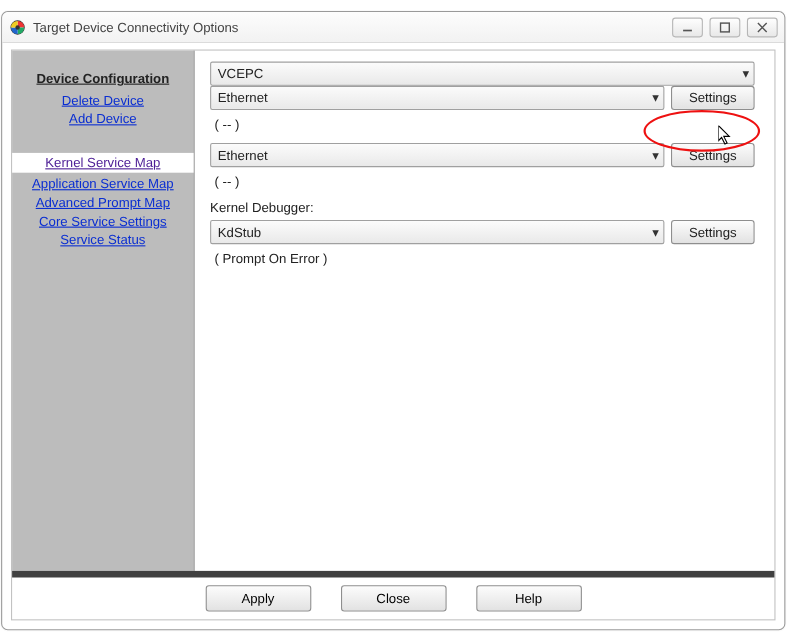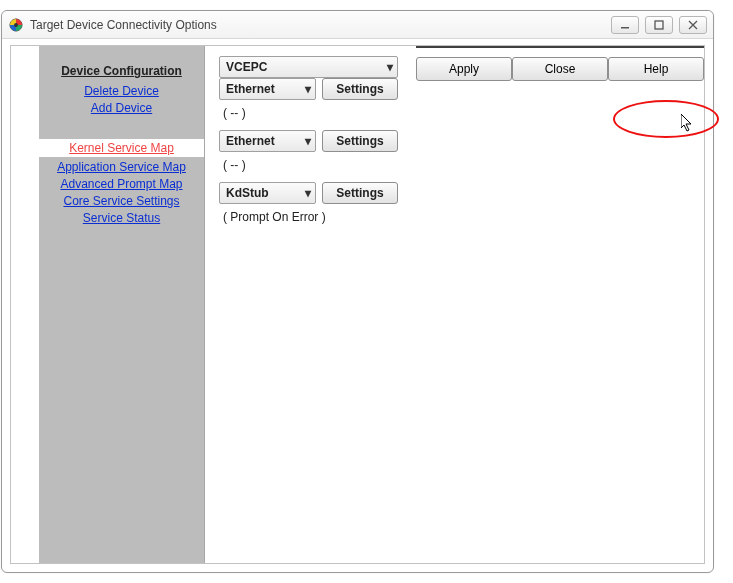--- a/index.html
+++ b/index.html
@@ -48,22 +48,21 @@
     display:flex; align-items:center; justify-content:center;
     color:#555; font-size:10px;
     cursor: pointer;
   }
   .client {
     position:absolute;
     left:8px; top:34px; right:8px; bottom:8px;
     border: 1px solid #c2c2c2;
     background:#fff;
     display:flex;
-    flex-direction: row;
-    padding-left: 28px;
+    flex-direction: column;
   }
   .main-row { flex:1; display:flex; min-height:0; }
   .sidebar {
     width: 166px;
     background: #bcbcbc;
     border-right: 1px solid #a8a8a8;
     padding-top: 8px;
     text-align:center;
   }
   .side-heading {
@@ -74,34 +73,34 @@
   }
   .side-link {
     display:block;
     margin: 3px 0;
     color: #0a2ed2;
     text-decoration: underline;
     cursor:pointer;
   }
   .side-link.selected {
     background: #fff;
-    color: #ef4444;
+    color: #4c1d95;
     margin: 3px 0;
     padding: 2px 0;
     text-align: center;
   }
   .content {
     flex:1;
     padding: 10px 18px 10px 14px;
     position: relative;
     color:#222;
   }
   .field-label { margin: 6px 0 4px; }
   .combo-row {
-    display:flex; align-items:center; gap:6px;font-weight:bold;
+    display:flex; align-items:center; gap:6px;
   }
   .combo {
     flex:1;
     height: 22px;
     border: 1px solid #a0a0a0;
     border-radius: 2px;
     background: linear-gradient(#fbfbfb,#e9e9e9);
     display:flex; align-items:center;
     padding: 0 6px;
     position:relative;
@@ -117,23 +116,23 @@
     padding: 0 10px;
     border:1px solid #8e8e8e;
     border-radius:3px;
     background: linear-gradient(#fcfcfc,#e2e2e2);
     cursor:pointer;
     display:flex; align-items:center; justify-content:center;
   }
   .hint { margin: 6px 0 10px 4px; }
   .footer {
     height: 44px;
-    border-top: 2px solid #404040;
+    border-top: 6px solid #404040;
     display:flex; align-items:center; justify-content:center;
-    gap: 0;
+    gap: 27px;
   }
   .footer .btn { min-width: 96px; height:24px; }
   .highlight-ellipse {
     position:absolute;
     border: 2px solid #e11;
     border-radius: 50%;
     pointer-events:none;
   }
   .cursor-arrow {
     position:absolute;
@@ -211,20 +210,21 @@
 
         <div class="combo-row">
           <div class="combo" style="flex:1">
             <span>Ethernet</span>
             <span class="arrow">▾</span>
           </div>
           <div class="btn">Settings</div>
         </div>
         <div class="hint">( -- )</div>
 
+        <div class="field-label">Kernel Debugger:</div>
         <div class="combo-row">
           <div class="combo" style="flex:1">
             <span>KdStub</span>
             <span class="arrow">▾</span>
           </div>
           <div class="btn">Settings</div>
         </div>
         <div class="hint">( Prompt On Error )</div>
 
         <div class="highlight-ellipse" style="left:408px; top:54px; width:106px; height:38px;"></div>

